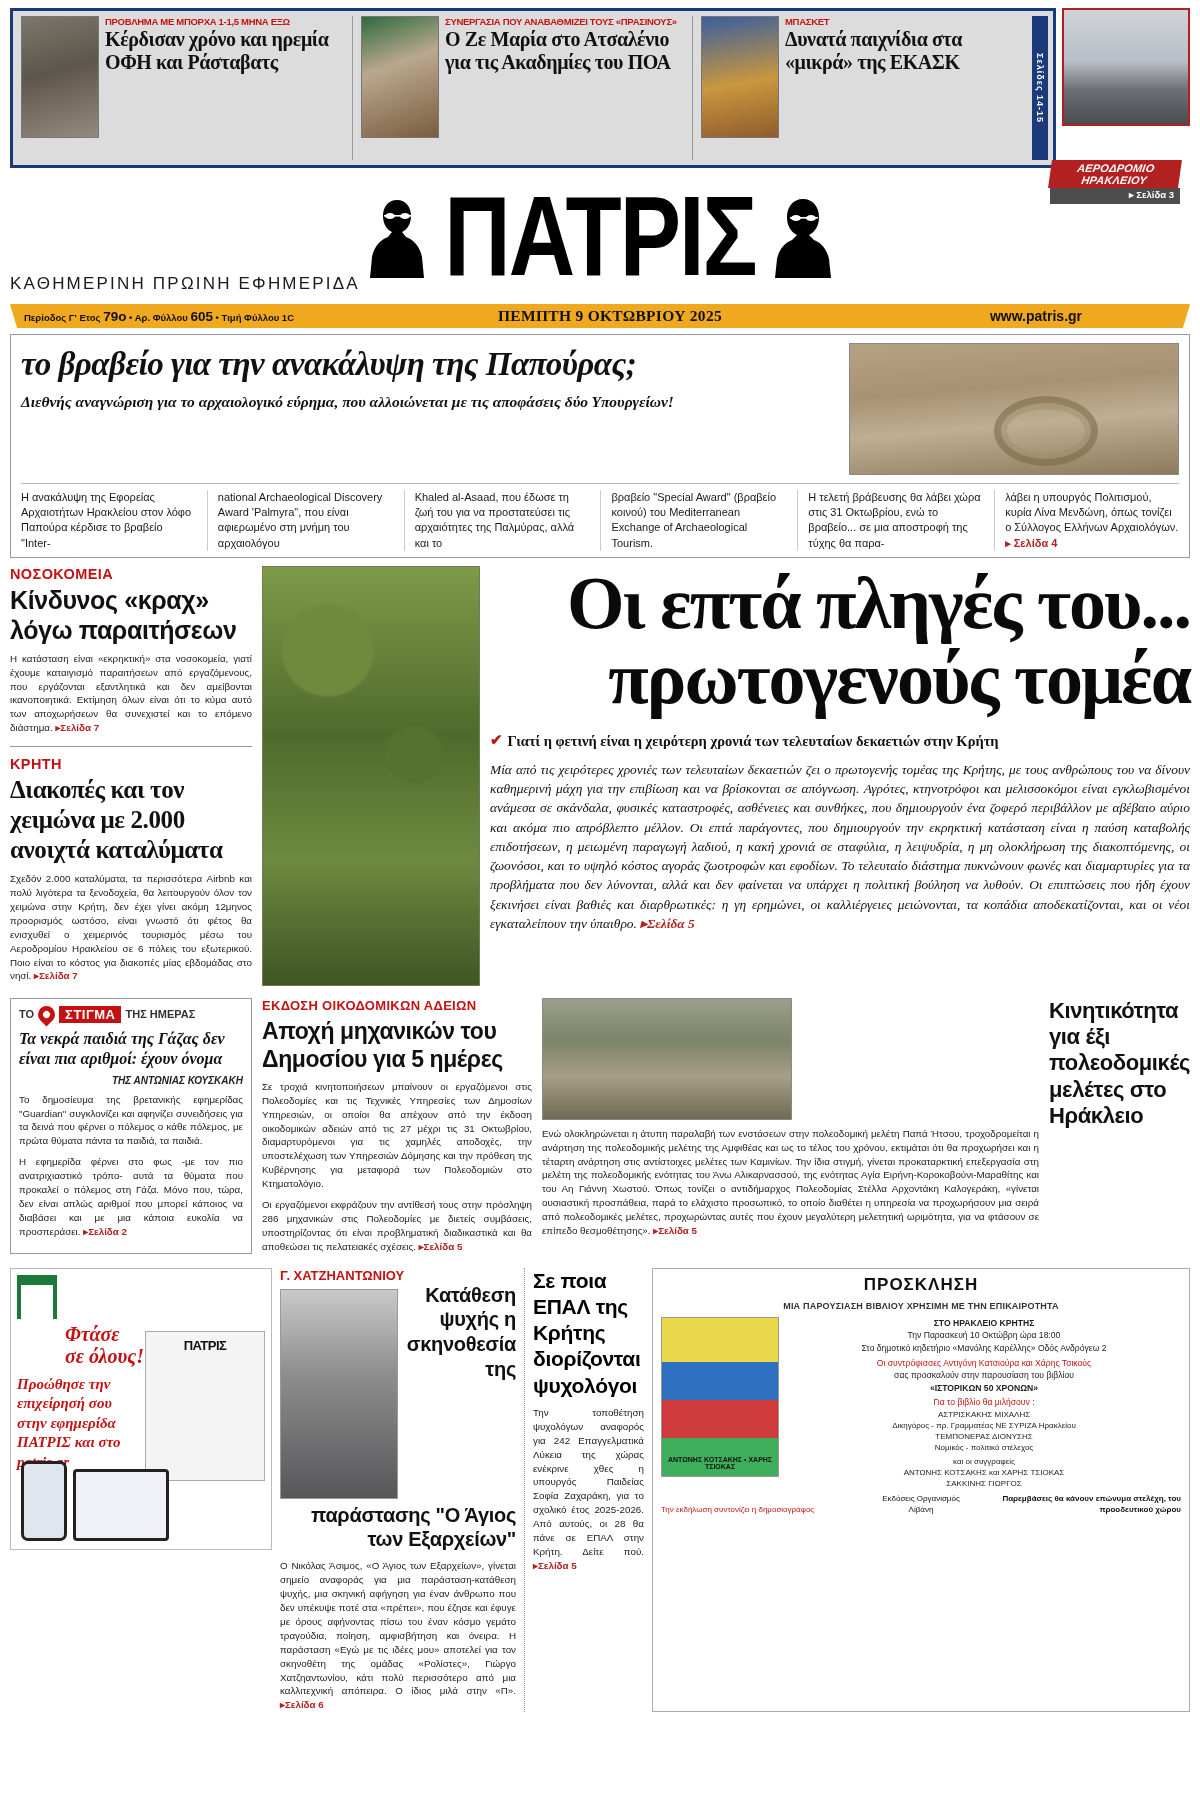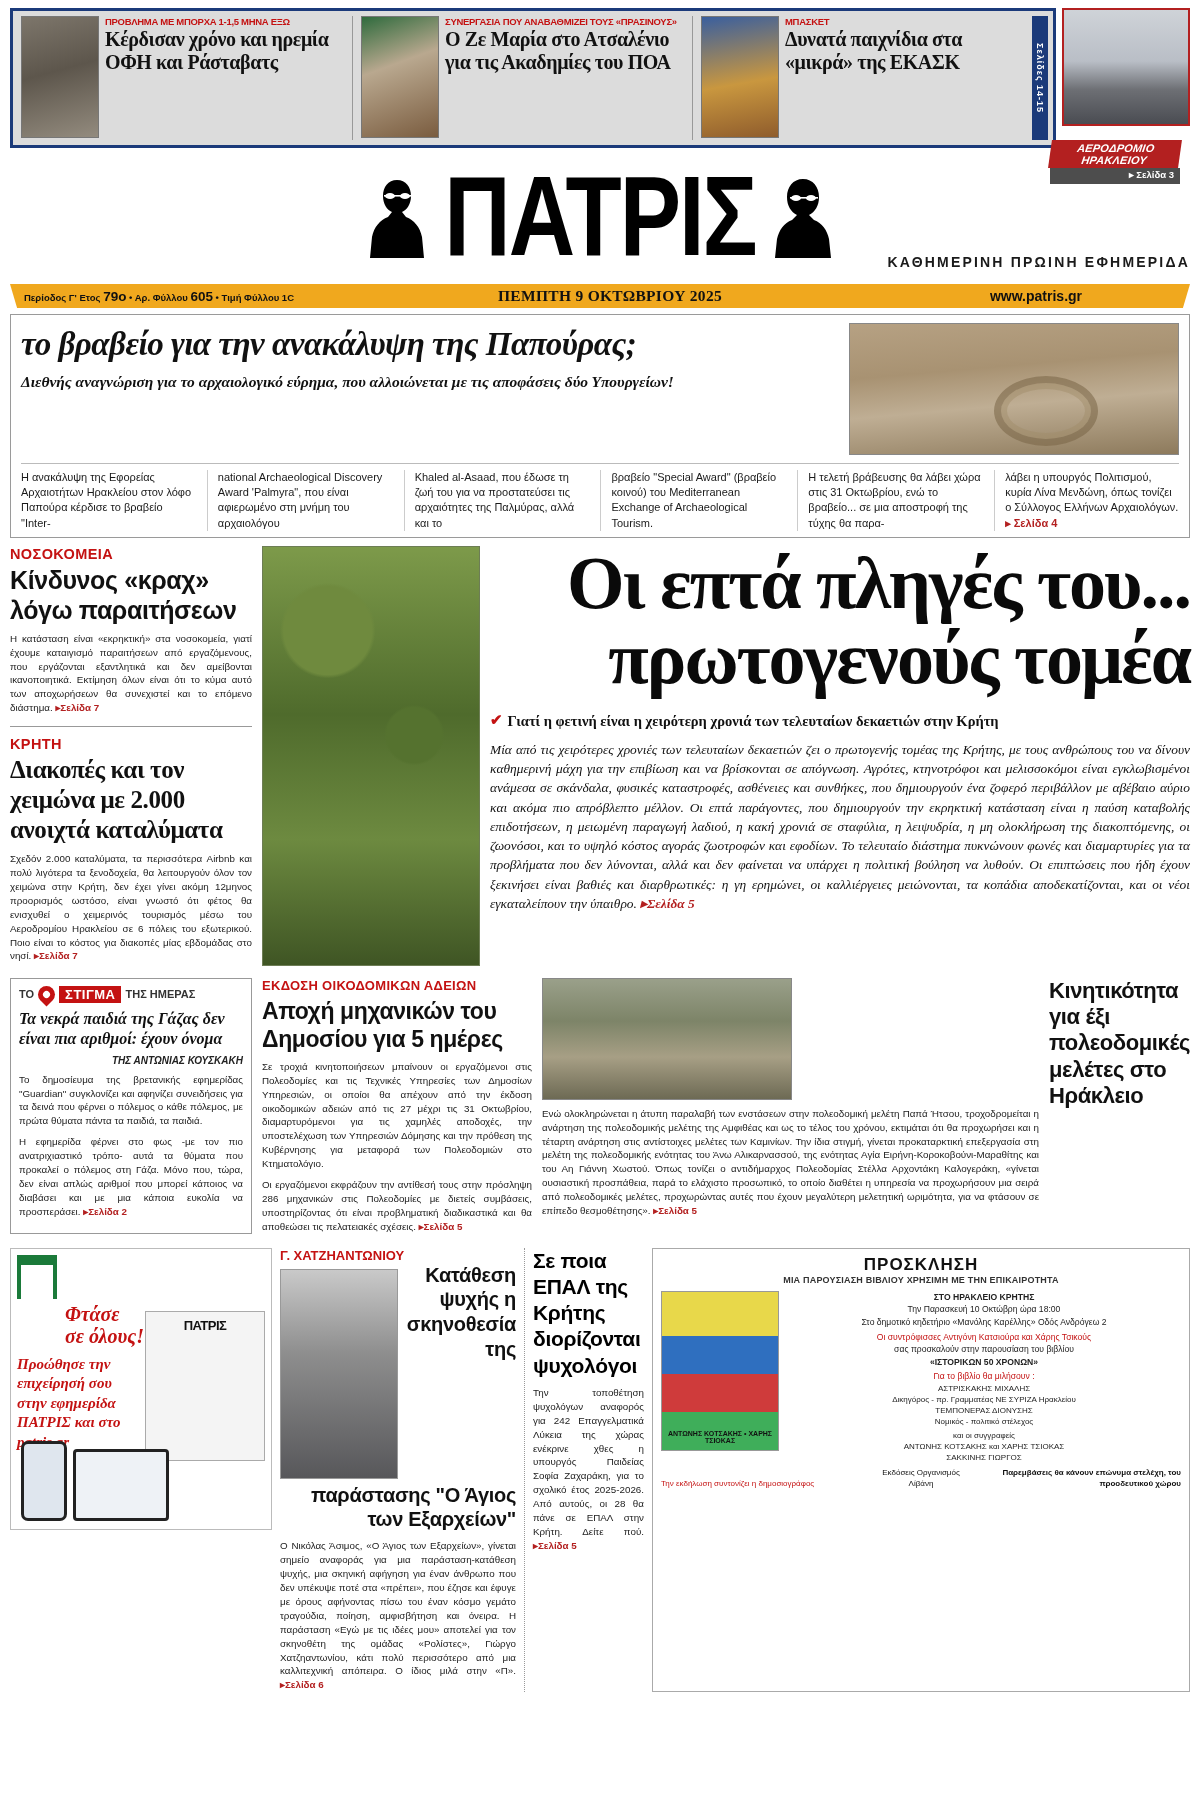--- a/index.html
+++ b/index.html
@@ -6,21 +6,21 @@
   body {
     width:1200px; height:1814px;
     background:#ffffff;
     font-family:"Liberation Sans", sans-serif;
     color:#111;
     overflow:hidden;
   }
   .page { position:relative; width:1200px; height:1814px; padding:8px 10px; }
 
   
-  .topstrip { display:flex; gap:6px; height:140px; }
+  .topstrip { display:flex; gap:6px; height:160px; }
   .sportsbox {
     flex:1; border:3px solid #1b3a7a; background:#dcdcdc;
     display:flex; padding:5px; gap:4px; position:relative;
   }
   .sportcell { display:flex; gap:6px; flex:1; padding:0 3px; }
   .sportcell + .sportcell { border-left:1px solid #999; padding-left:8px; }
   .sportphoto {
     width:78px; height:122px; flex:none; border:1px solid #777;
     background:#8a8f95;
   }
@@ -53,22 +53,22 @@
   .masthead { position:relative; height:132px; display:flex; align-items:center; justify-content:center; }
   .mhinner { display:flex; align-items:center; gap:14px; margin-top:4px; }
   .portrait { width:66px; height:84px; }
   .wordmark {
     font-family:"Liberation Sans", sans-serif;
     font-weight:bold; font-size:92px; letter-spacing:-2px;
     line-height:0.92; color:#000;
     transform:scaleY(1.22) scaleX(1.0);
   }
   .tagline {
-    position:absolute; left:0; right:0; top:106px; text-align:right;
-    font-size:14px; font-weight:bold; letter-spacing:2.2px; color:#1a1a1a;
+    position:absolute; left:0; right:0; top:106px; text-align:left;
+    font-size:17px; font-weight:normal; letter-spacing:2.2px; color:#1a1a1a;
   }
   .rightflag {
     position:absolute; right:10px; top:-8px; width:130px;
   }
   .flagtitle {
     background:#b32020; color:#fff; font-size:11px; font-weight:bold;
     text-align:center; padding:2px 0; letter-spacing:0.2px;
     transform:skewX(-8deg); font-style:italic;
   }
   .flagbody {
@@ -240,21 +240,21 @@
     font-family:"Liberation Sans", sans-serif; font-weight:bold;
     font-size:20px; line-height:1.24; color:#111; text-align:right; letter-spacing:-0.3px;
   }
   .epalcol { width:120px; flex:none; }
   .epalh {
     font-family:"Liberation Sans", sans-serif; font-weight:bold;
     font-size:21px; line-height:1.25; color:#000000; letter-spacing:-0.3px;
   }
   .invite { flex:1; border:1px solid #aaa; padding:6px 8px; }
   .invtitle { text-align:center; font-size:17px; font-weight:bold; letter-spacing:1px; }
-  .invsub { text-align:center; font-size:9px; font-weight:bold; color:#333; margin-top:0; letter-spacing:0.2px; }
+  .invsub { text-align:center; font-size:9px; font-weight:bold; color:#333; margin-top:6px; letter-spacing:0.2px; }
   .invbody { display:flex; gap:8px; margin-top:6px; }
   .invcover {
     width:118px; height:160px; flex:none; border:1px solid #999;
     background:linear-gradient(180deg,#e8d84a 0%,#e8d84a 28%,#2f6fbf 28%,#2f6fbf 52%,#cf3b3b 52%,#cf3b3b 76%,#3fae5a 76%,#3fae5a 100%);
     position:relative;
   }
   .invright { flex:1; font-size:8.6px; line-height:1.45; color:#222; text-align:center; }
   .red { color:#c41212; }
   .tiny { font-size:8px; line-height:1.4; }
   .vline { border-left:1px dotted #999; padding-left:8px; }

